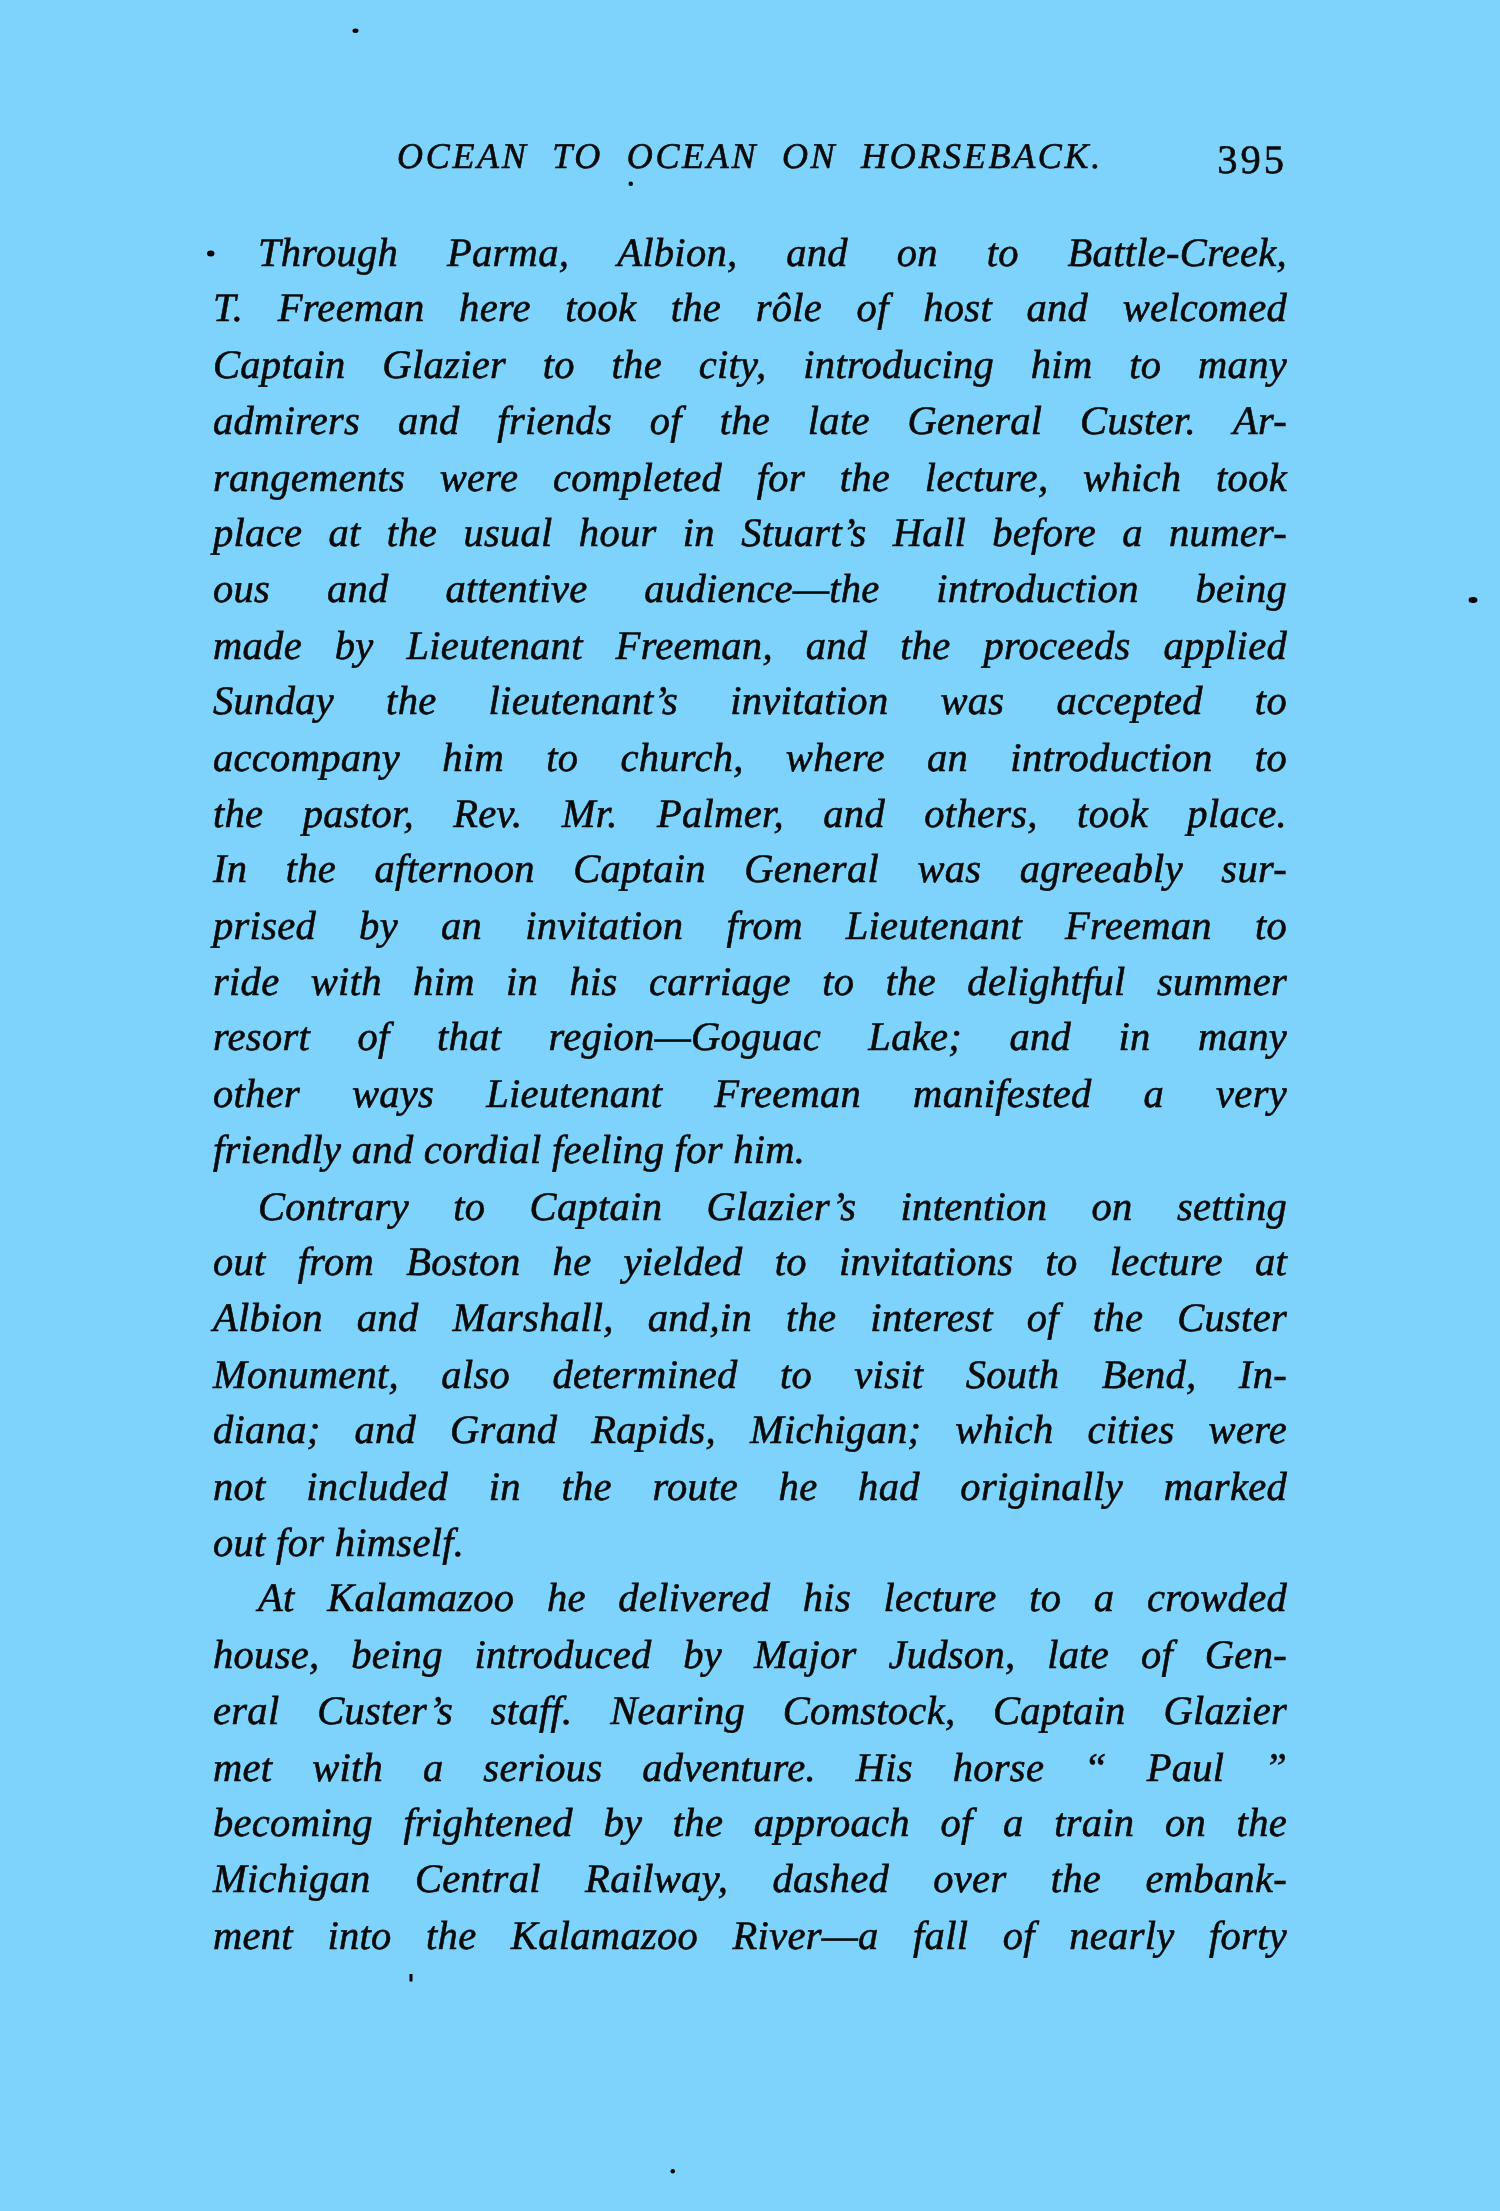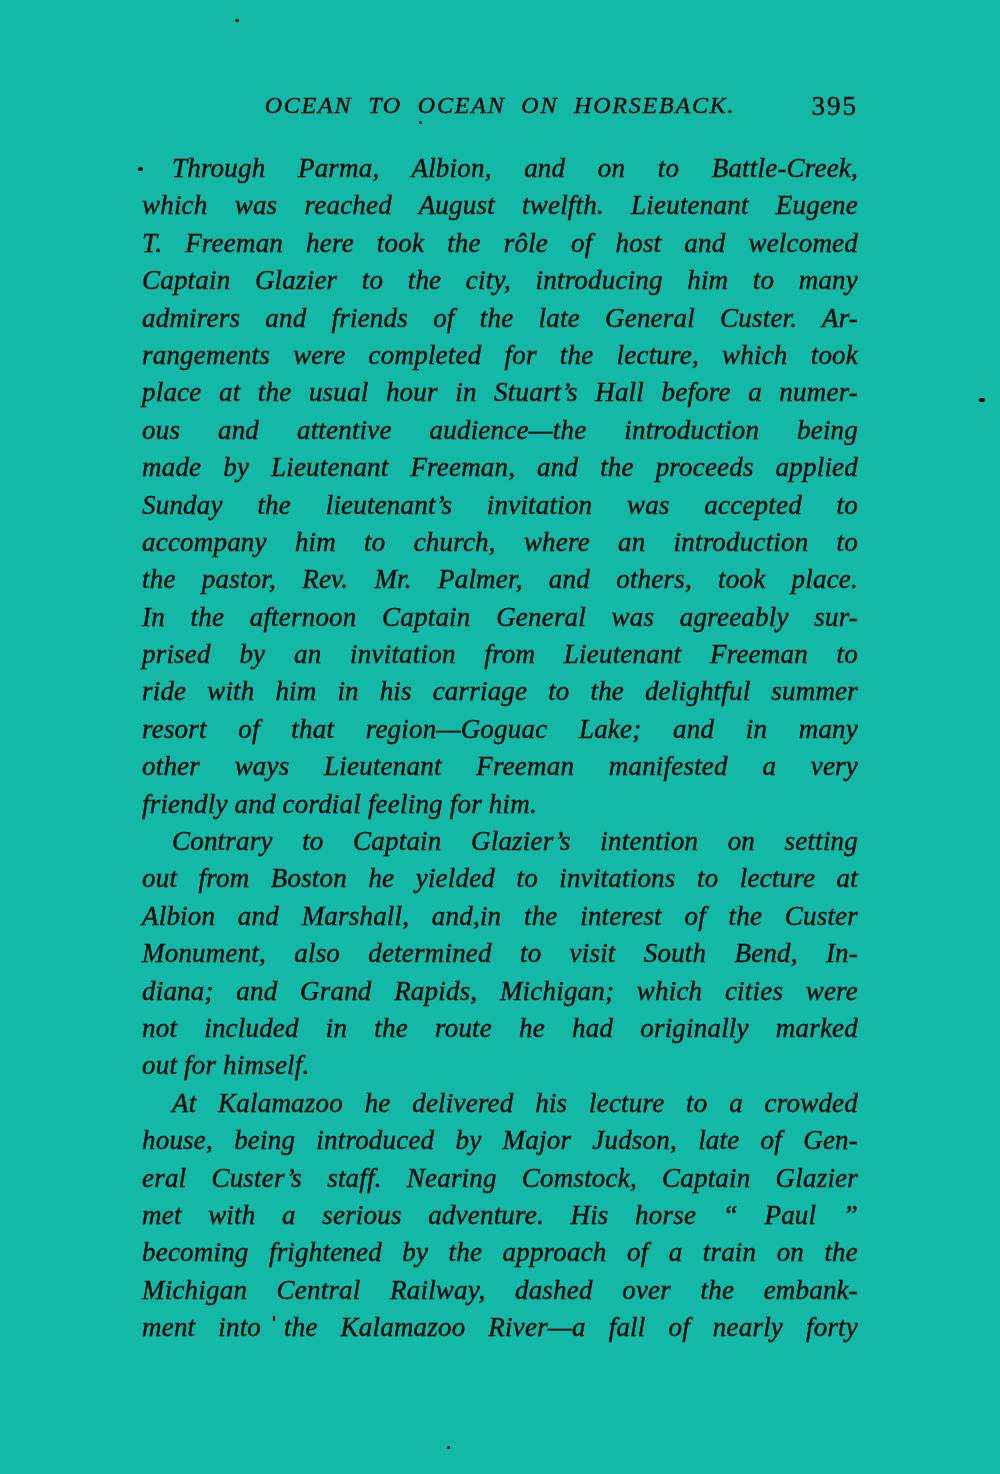--- a/index.html
+++ b/index.html
@@ -2,21 +2,21 @@
 <html><head>
 <meta charset="utf-8">
 <style>
   html, body { margin: 0; padding: 0; }
   body { background: #ffffff; }
 
   .page {
     position: relative;
     width: 1000px;
     height: 1474px;
-    background: #14b8a6;
+    background: #7dd3fc;
     color: #0a0a0a;
     font-family: "Liberation Serif", "DejaVu Serif", serif;
     -webkit-text-stroke: 0.4px #0a0a0a;
     overflow: hidden;
   }
 
   
   .running-head {
     position: absolute;
     top: 92px;
@@ -84,21 +84,20 @@
 
 <div class="page">
 
   <div class="running-head">
     <div class="running-title">OCEAN TO OCEAN ON HORSEBACK.</div>
     <div class="page-number">395</div>
   </div>
 
   <div class="body-text">
     <div class="line ind">Through Parma, Albion, and on to Battle-Creek,</div>
-    <div class="line">which was reached August twelfth. Lieutenant Eugene</div>
     <div class="line">T. Freeman here took the rôle of host and welcomed</div>
     <div class="line">Captain Glazier to the city, introducing him to many</div>
     <div class="line">admirers and friends of the late General Custer. Ar-</div>
     <div class="line">rangements were completed for the lecture, which took</div>
     <div class="line">place at the usual hour in Stuart’s Hall before a numer-</div>
     <div class="line">ous and attentive audience—the introduction being</div>
     <div class="line">made by Lieutenant Freeman, and the proceeds applied</div>
     <div class="line">Sunday the lieutenant’s invitation was accepted to</div>
     <div class="line">accompany him to church, where an introduction to</div>
     <div class="line">the pastor, Rev. Mr. Palmer, and others, took place.</div>

